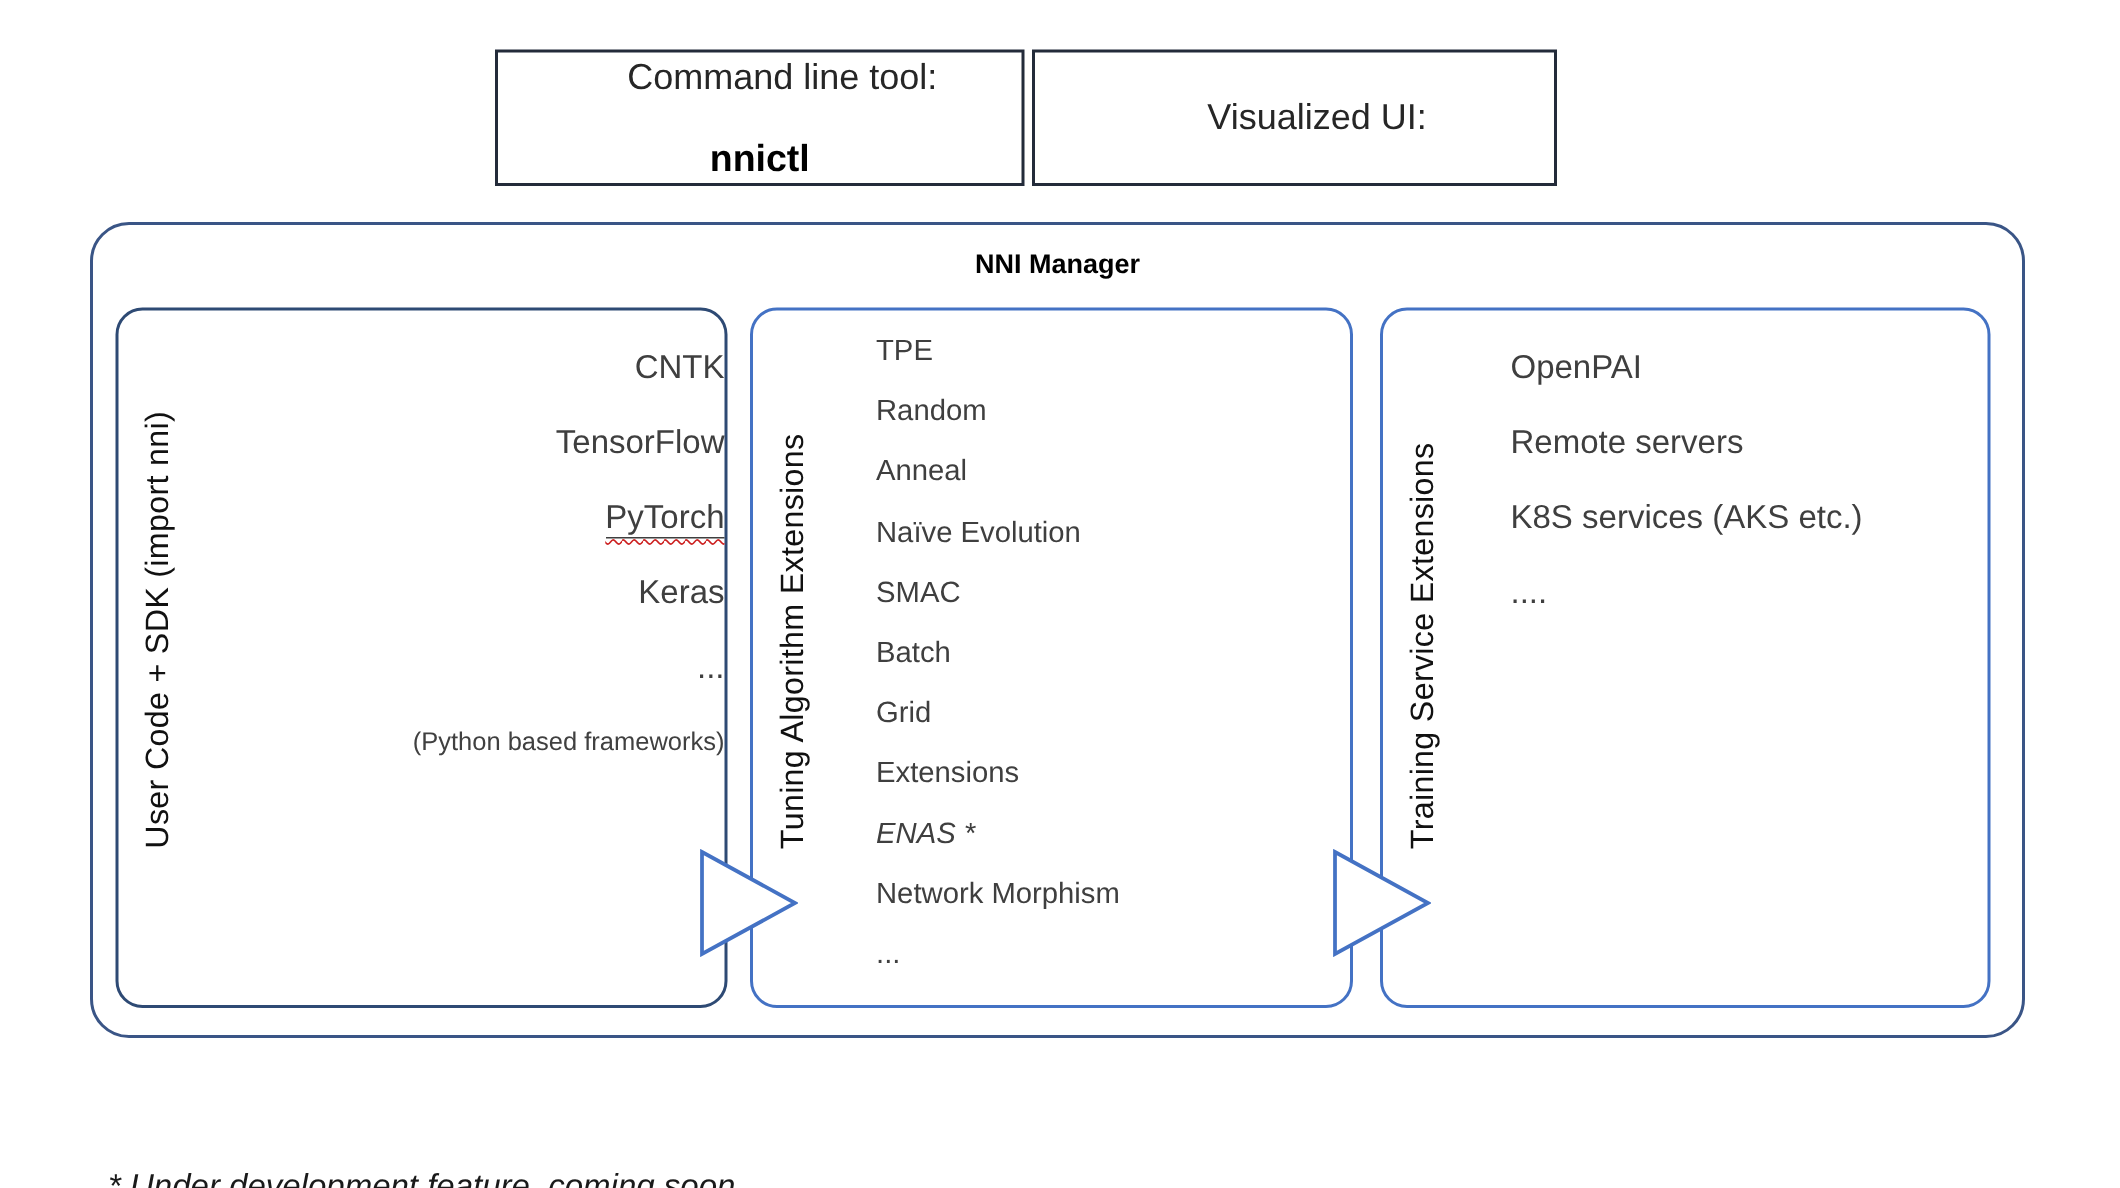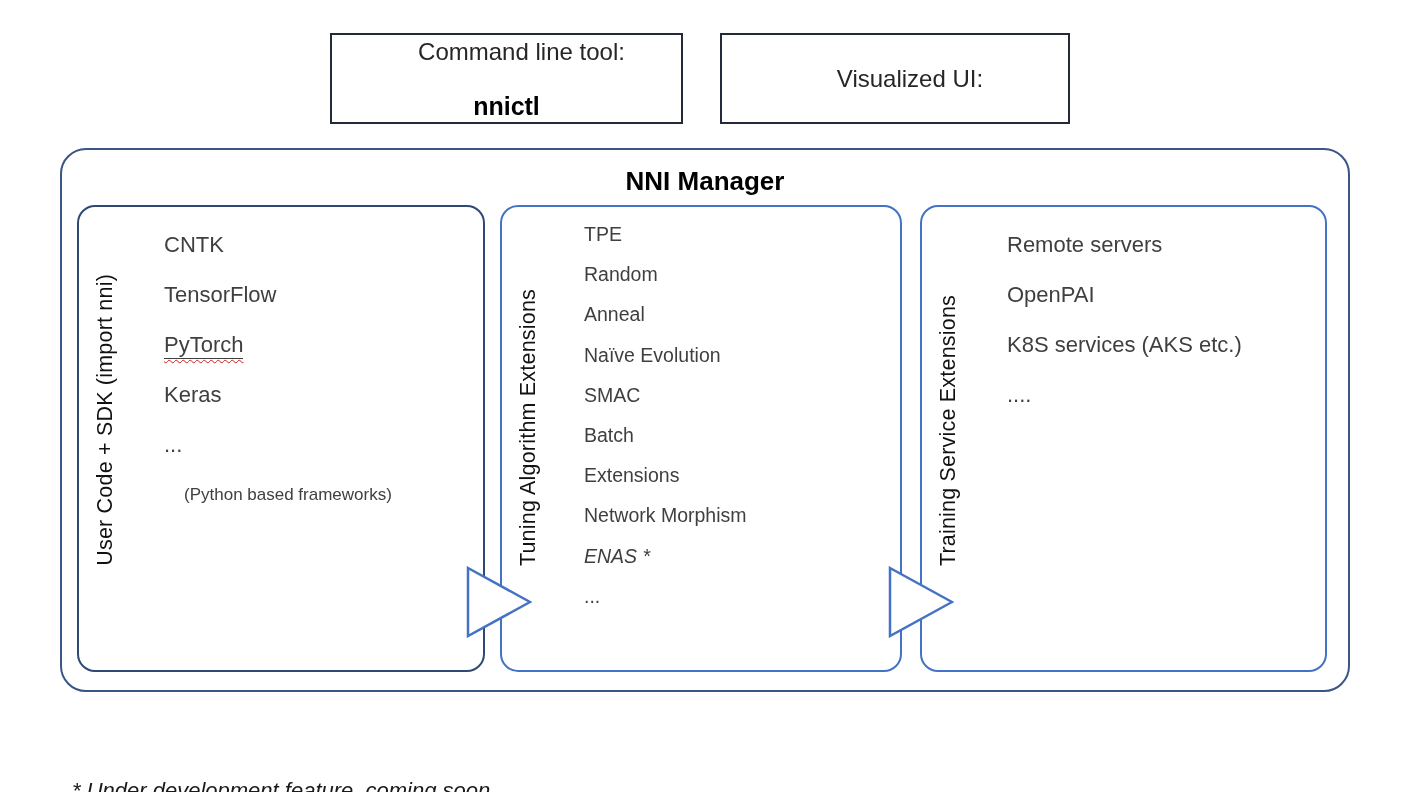--- a/index.html
+++ b/index.html
@@ -8,30 +8,30 @@
 
   
   .top-box {
     position: absolute; top: 33px; height: 91px;
     border: 2.5px solid #232b3a; background: #fff;
     display: flex; flex-direction: column; align-items: center; justify-content: center;
   }
   .top-box .l1 { font-size: 24px; color: #262626; line-height: 42px; margin-left: 30px; }
   .top-box .l2 { font-size: 25px; color: #000; font-weight: bold; line-height: 42px; margin-top: 12px; }
   .tb-cmd { left: 330px; width: 353px; }
-  .tb-ui  { left: 720px; width: 350px; }
+  .tb-ui  { left: 688px; width: 350px; }
 
   
   .manager {
     position: absolute; left: 60px; top: 148px; width: 1290px; height: 544px;
     border: 2.5px solid #3a5586; border-radius: 26px; background: #fff;
   }
   .manager-title {
     position: absolute; top: 16px; left: 0; width: 100%;
-    text-align: center; font-size: 26px; font-weight: bold; color: #000;
+    text-align: center; font-size: 18px; font-weight: bold; color: #000;
   }
 
   
   .panel {
     position: absolute; top: 55px; height: 467px;
     border-radius: 18px; background: #fff; display: flex; flex-direction: row;
   }
   .panel-0 { left: 15px;  width: 408px; border: 2.5px solid #2e4a74; }
   .panel-1 { left: 438px; width: 402px; border: 2px solid #4472c4; }
   .panel-2 { left: 858px; width: 407px; border: 2px solid #4472c4; }
@@ -40,21 +40,21 @@
     width: 52px; flex: 0 0 52px; display: flex;
     align-items: center; justify-content: flex-end; flex-direction: column;
     padding-bottom: 104px;
   }
   .vlabel {
     writing-mode: vertical-rl; transform: rotate(180deg);
     white-space: nowrap; font-size: 21.5px; color: #111; letter-spacing: 0.2px;
   }
 
   .items { flex: 1 1 auto; }
-  .panel-0 .items { padding: 13px 0 0 33px; }
+  .panel-0 .items { padding: 13px 0 0 33px; text-align: right; }
   .panel-1 .items { padding: 7px 0 0 30px; }
   .panel-2 .items { padding: 13px 0 0 33px; }
 
   .item { color: #3f3f3f; }
   .panel-0 .item { font-size: 22px; line-height: 50px; }
   .panel-1 .item { font-size: 19.5px; line-height: 40.2px; }
   .panel-2 .item { font-size: 22px; line-height: 50px; }
   .item.italic { font-style: italic; }
   .item.note { font-size: 17px; color: #404040; margin-left: 20px; }
 
@@ -111,34 +111,35 @@
       <div class="label-col">
         <span class="vlabel">Tuning Algorithm Extensions</span>
       </div>
       <div class="items">
           <div class="item">TPE</div>
           <div class="item">Random</div>
           <div class="item">Anneal</div>
           <div class="item">Naïve Evolution</div>
           <div class="item">SMAC</div>
           <div class="item">Batch</div>
+          <div class="item">Grid</div>
           <div class="item">Extensions</div>
+          <div class="item italic">ENAS *</div>
           <div class="item">Network Morphism</div>
-          <div class="item italic">ENAS *</div>
           <div class="item">...</div>
         </div>
     </div>
 
     <div class="panel panel-2">
       <div class="label-col">
         <span class="vlabel">Training Service Extensions</span>
       </div>
       <div class="items">
+          <div class="item">OpenPAI</div>
           <div class="item">Remote servers</div>
-          <div class="item">OpenPAI</div>
           <div class="item">K8S services (AKS etc.)</div>
           <div class="item">....</div>
         </div>
     </div>
   </div>
 
   <svg class="arrow arrow-1" width="66" height="72" viewBox="0 0 66 72">
     <polygon points="2,2 64,36 2,70" fill="#ffffff" stroke="#4472c4" stroke-width="2.5"></polygon>
   </svg>
   <svg class="arrow arrow-2" width="66" height="72" viewBox="0 0 66 72">

